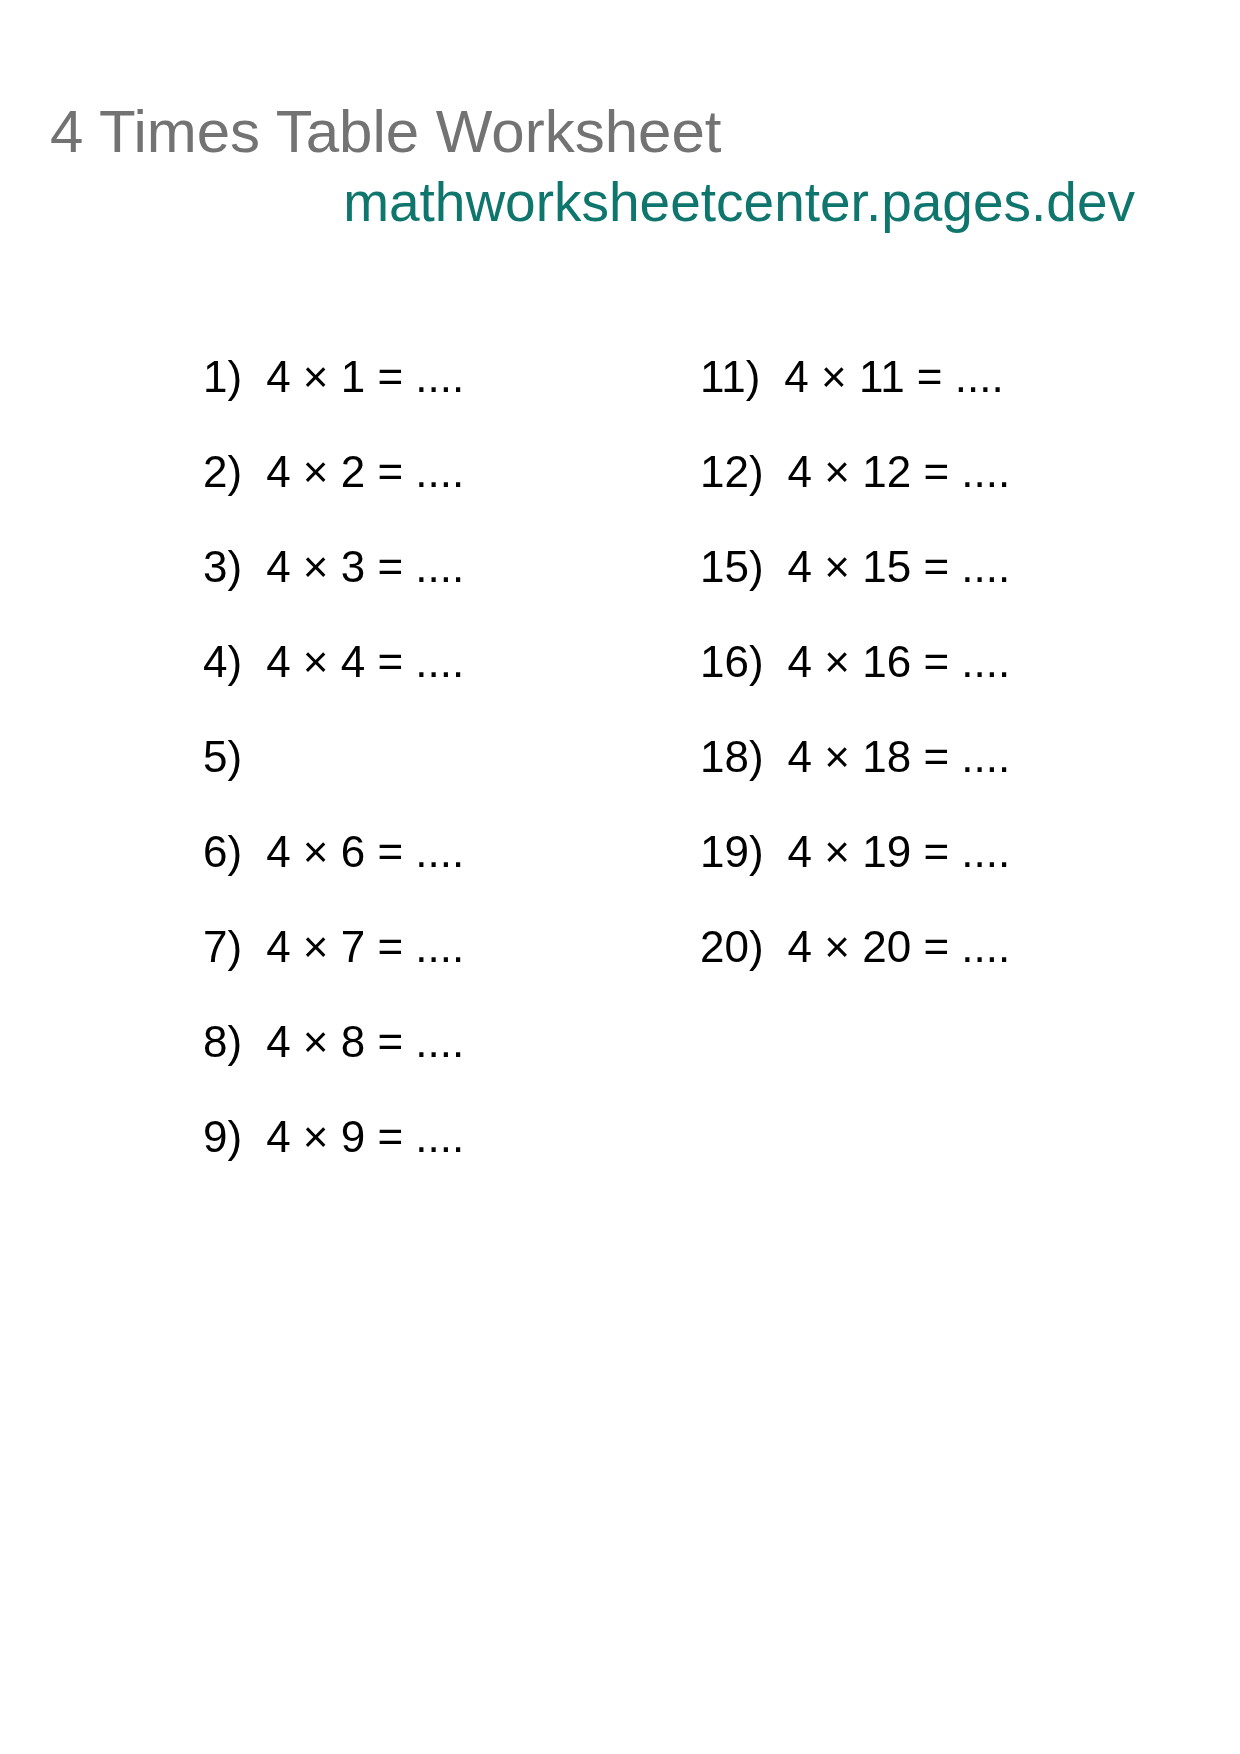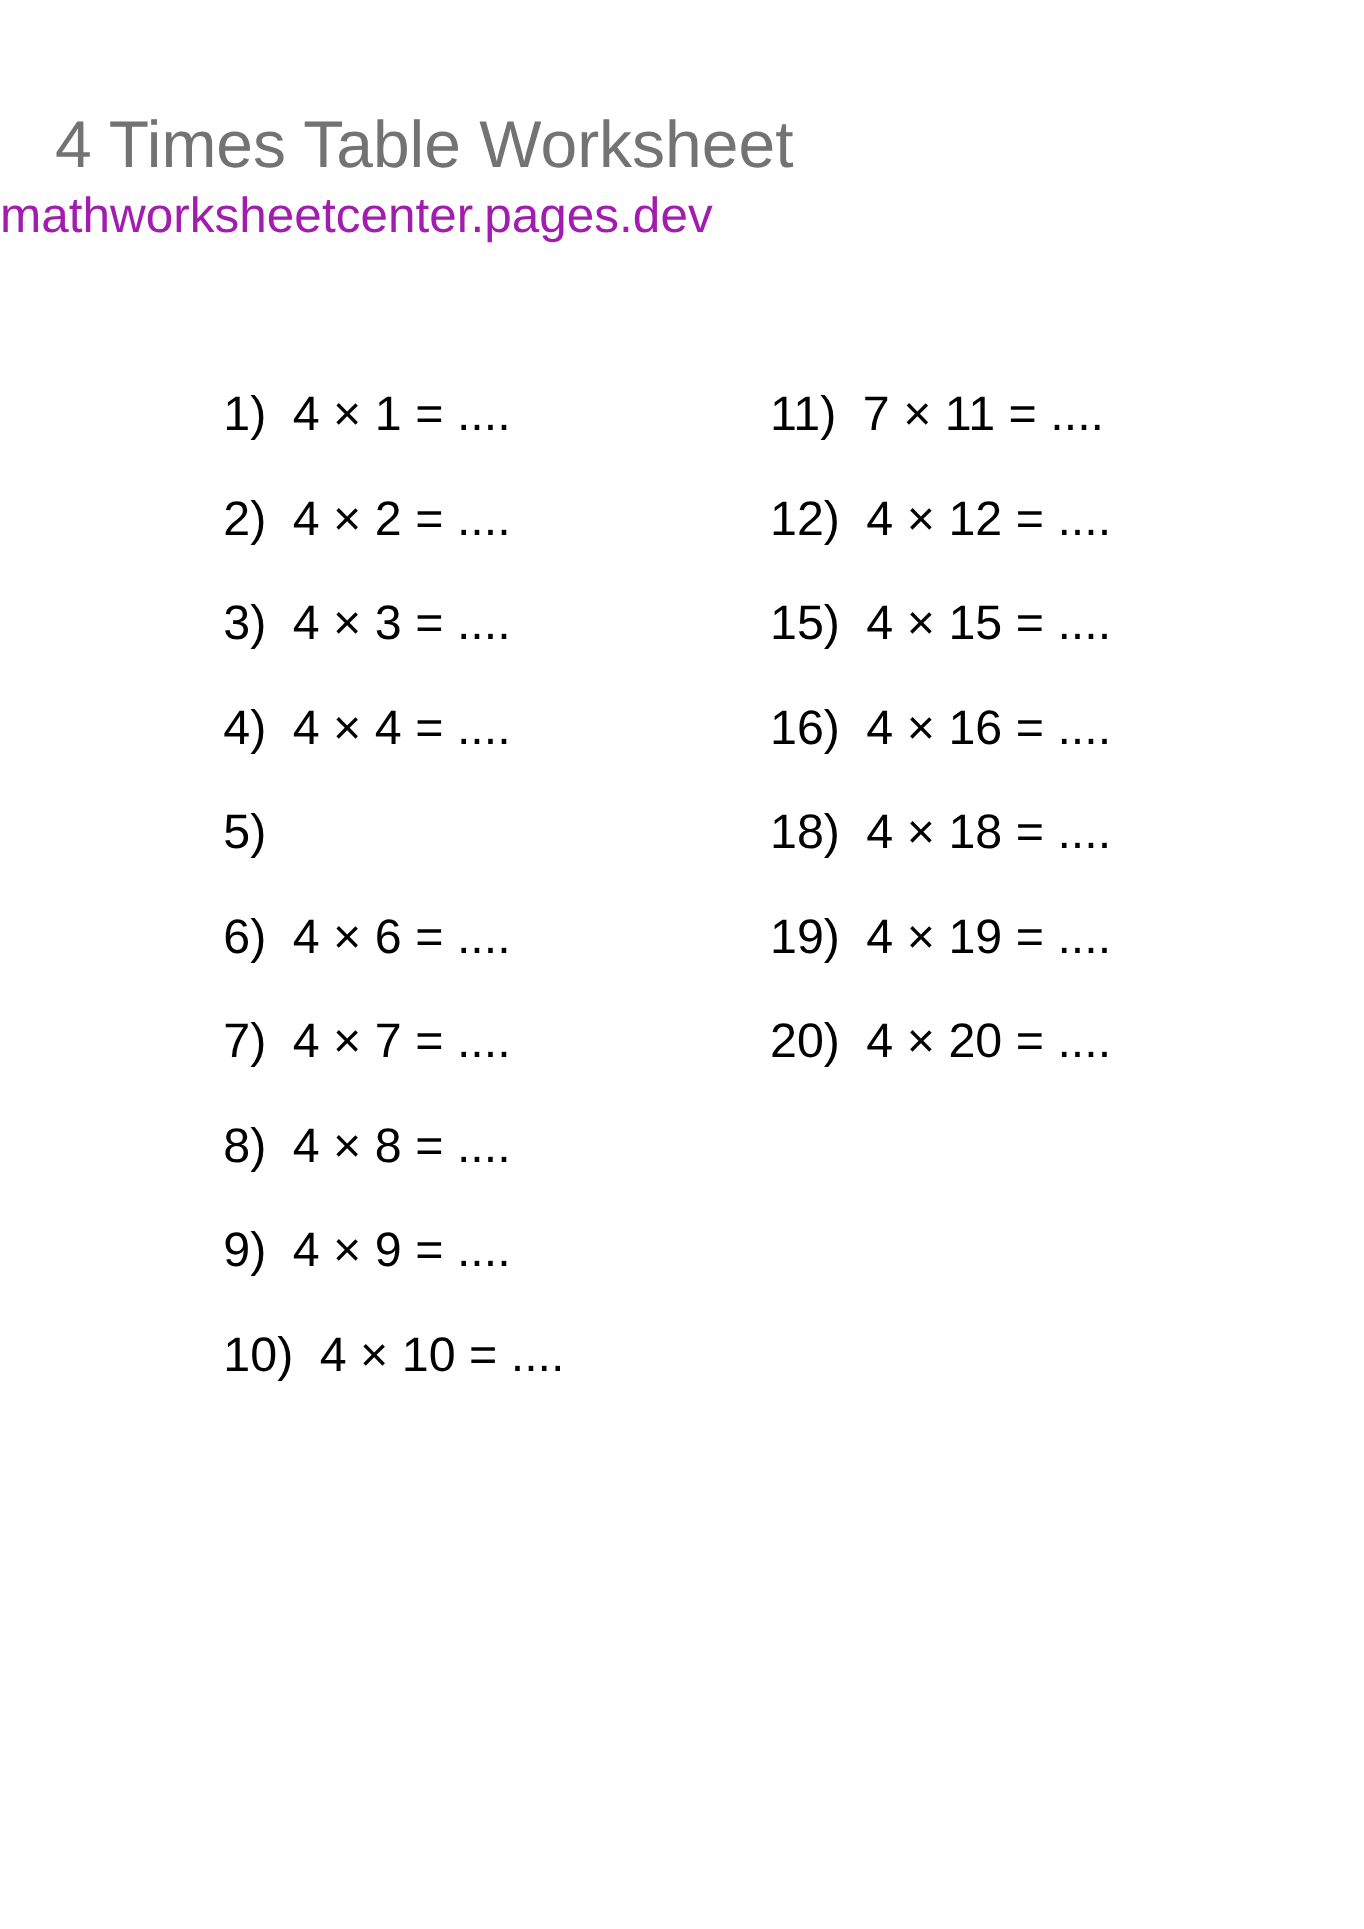--- a/index.html
+++ b/index.html
@@ -32,25 +32,25 @@
     font-weight: 400;
     line-height: 1.2;
     color: #737373;
     letter-spacing: 0;
   }
   .subtitle {
     position: absolute;
     top: 169px;
     left: 0;
     right: 105px;
-    text-align: left;
-    font-size: 45px;
+    text-align: right;
+    font-size: 55px;
     font-weight: 400;
     line-height: 1.2;
-    color: #a21caf;
+    color: #0f766e;
   }
   .col {
     position: absolute;
     top: 329px;
   }
   .col-left  { left: 203px; }
   .col-right { left: 700px; }
   .row {
     height: 95px;
     display: flex;
@@ -101,30 +101,26 @@
       <span class="expr">4 × 7 = ....</span>
     </div>
     <div class="row">
       <span class="num">8)</span>
       <span class="expr">4 × 8 = ....</span>
     </div>
     <div class="row">
       <span class="num">9)</span>
       <span class="expr">4 × 9 = ....</span>
     </div>
-    <div class="row">
-      <span class="num">10)</span>
-      <span class="expr">4 × 10 = ....</span>
-    </div>
   </div>
 
   <div class="col col-right">
     <div class="row">
       <span class="num">11)</span>
-      <span class="expr">7 × 11 = ....</span>
+      <span class="expr">4 × 11 = ....</span>
     </div>
     <div class="row">
       <span class="num">12)</span>
       <span class="expr">4 × 12 = ....</span>
     </div>
     <div class="row">
       <span class="num">15)</span>
       <span class="expr">4 × 15 = ....</span>
     </div>
     <div class="row">

